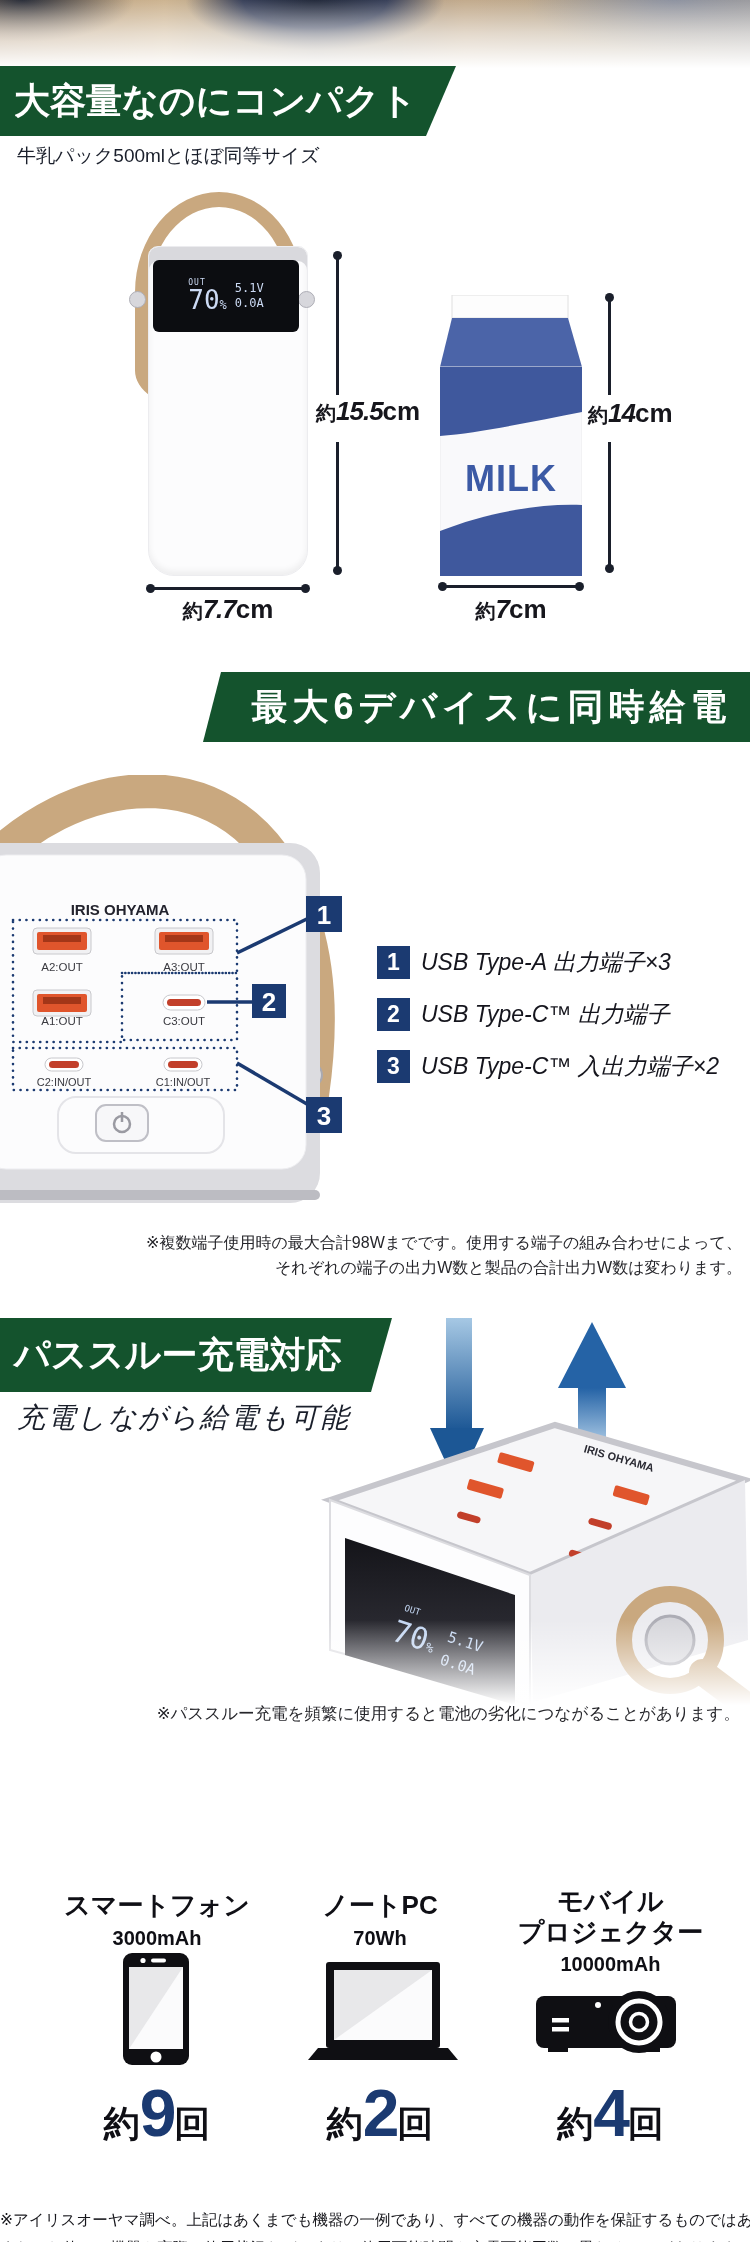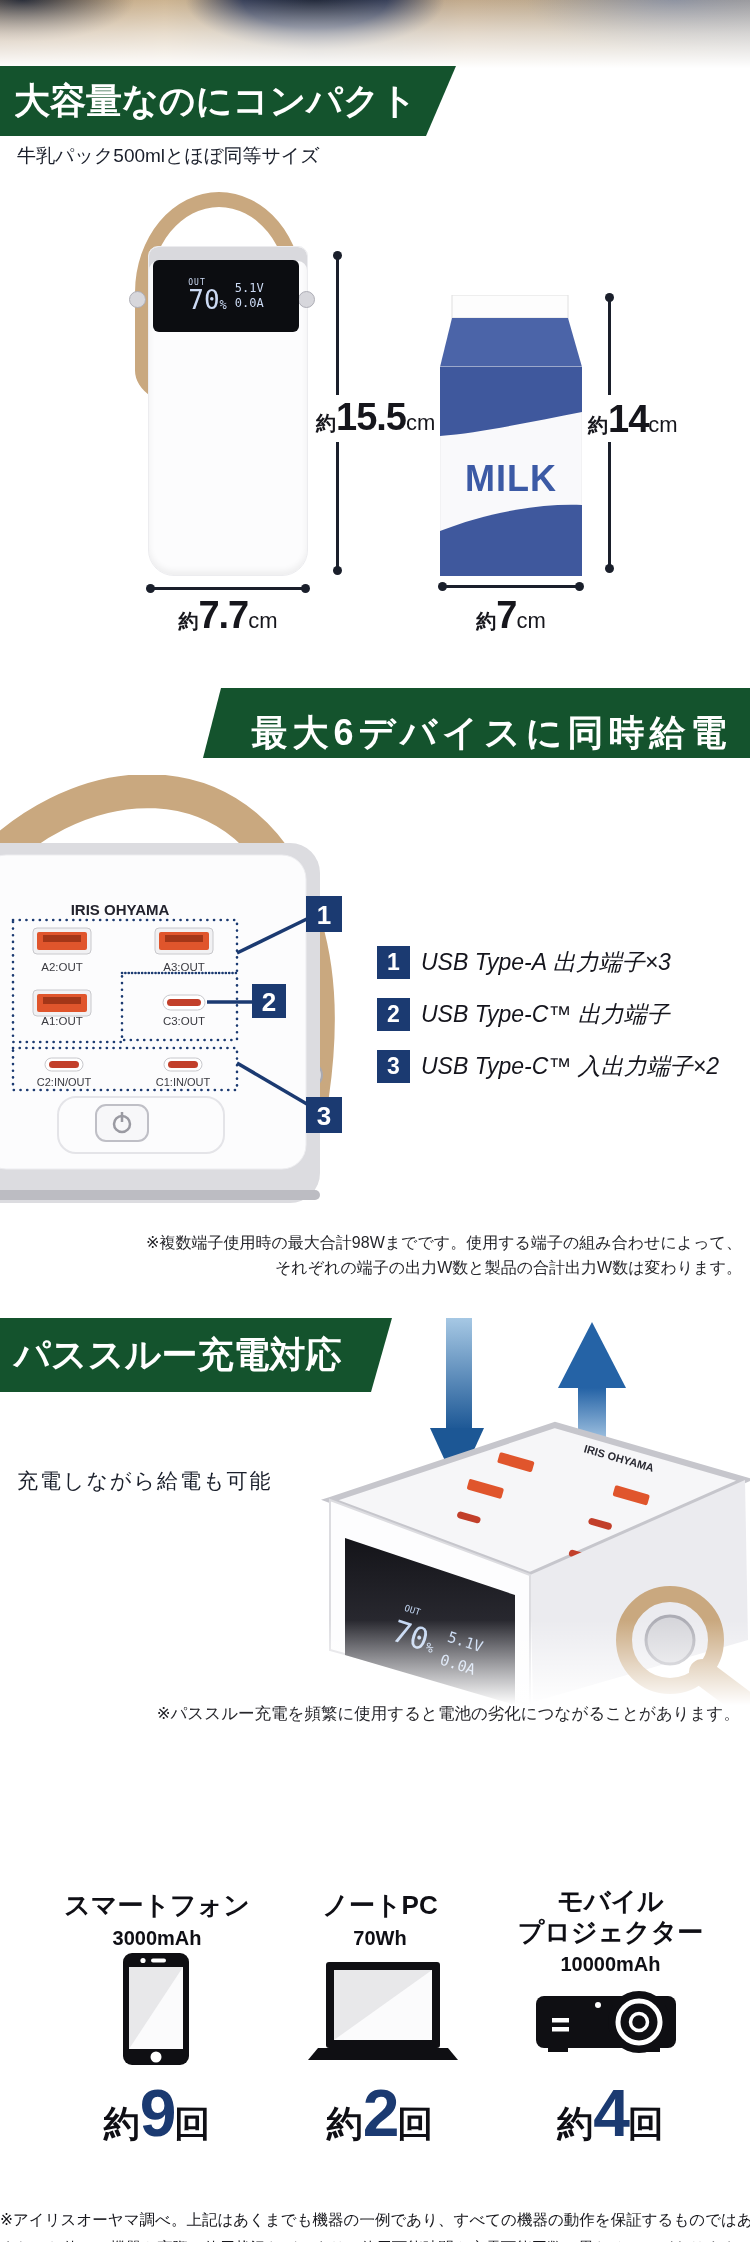--- a/index.html
+++ b/index.html
@@ -13,54 +13,54 @@
       linear-gradient(to bottom, rgba(255,255,255,0) 0%, rgba(255,255,255,.55) 45%, #fff 92%),
       radial-gradient(ellipse 180px 70px at 42% 0%, #242b3c 0%, #39415a 40%, rgba(57,65,90,0) 72%),
       radial-gradient(ellipse 160px 60px at 3% 0%, #2b2f3a 0%, rgba(43,47,58,0) 70%),
       radial-gradient(ellipse 230px 80px at 90% 0%, #8e93a1 0%, rgba(142,147,161,0) 65%),
       linear-gradient(90deg,#b59a7b 0%,#cdb491 22%,#9b9183 42%,#c3ab8d 62%,#b7a78f 82%,#a9a49e 100%);}
 
   
   .banner{background:#14532d;color:#fff;font-weight:bold;display:flex;align-items:center;}
   .banner1{left:0;top:66px;width:456px;height:70px;font-size:36px;padding-left:14px;box-sizing:border-box;
            clip-path:polygon(0 0,100% 0,calc(100% - 30px) 100%,0 100%);}
-  .banner2{left:203px;top:688px;width:547px;height:70px;font-size:36px;letter-spacing:5px;
+  .banner2{left:203px;top:672px;width:547px;height:70px;font-size:36px;letter-spacing:5px;
            justify-content:center;padding-left:30px;box-sizing:border-box;
-           clip-path:polygon(18px 0,100% 0,100% 100%,0 100%);align-items:flex-end;}
+           clip-path:polygon(18px 0,100% 0,100% 100%,0 100%);}
   .banner3{left:0;top:1318px;width:392px;height:74px;font-size:36px;padding-left:14px;box-sizing:border-box;
            clip-path:polygon(0 0,100% 0,calc(100% - 21px) 100%,0 100%);}
   .banner4{left:20px;top:1772px;width:718px;height:72px;font-size:37px;letter-spacing:4px;
            justify-content:center;box-sizing:border-box;
            clip-path:polygon(14px 0,100% 0,calc(100% - 12px) 100%,0 100%);}
 
   .subtitle{font-size:19px;font-weight:500;color:#1a1f2b;}
   .sub1{left:17px;top:143px;}
-  .sub3{left:17px;top:1467px;font-size:21px;letter-spacing:2px;}
+  .sub3{left:17px;top:1399px;font-size:28px;letter-spacing:2px;font-style:italic;}
 
   
   .pb-handle{left:135px;top:192px;width:168px;height:215px;border:15px solid #c9a87f;
              border-radius:92px 92px 60px 60px / 110px 110px 40px 40px;box-sizing:border-box;z-index:1;}
   .pb-body{left:148px;top:246px;width:160px;height:330px;background:#fcfcfd;z-index:2;
            border:1px solid #ececef;border-radius:10px 10px 26px 26px;box-sizing:border-box;
            box-shadow:inset 0 14px 0 #d9d9dd, inset 0 -4px 6px rgba(0,0,0,.06);}
   .pb-pivot{width:15px;height:15px;border-radius:50%;background:#d7d7dc;border:1px solid #aeaeb6;z-index:3;}
   .pb-display{left:153px;top:260px;width:146px;height:72px;background:#0c0d11;border-radius:6px;z-index:4;
               display:flex;align-items:center;justify-content:center;gap:8px;
               font-family:"DejaVu Sans Mono",monospace;color:#ccdaf4;}
   .led-big{font-size:26px;line-height:1;}
   .led-small{font-size:12px;line-height:1.25;}
   .led-tiny{font-size:8px;line-height:1;letter-spacing:1px;}
 
   
   .mline{background:#1a1f2b;}
   .dot{width:9px;height:9px;border-radius:50%;background:#1a1f2b;}
   .mlabel{display:flex;align-items:baseline;background:#fff;white-space:nowrap;color:#16161c;z-index:5;}
   .mlabel .approx{font-size:20px;font-weight:bold;}
-  .mlabel .val{font-size:38px;font-weight:bold;letter-spacing:-1px;}
-  .mlabel .unit{font-size:22px;font-weight:normal;text-align:right;}
+  .mlabel .val{font-size:26px;font-weight:bold;letter-spacing:-1px;font-style:italic;}
+  .mlabel .unit{font-size:26px;font-weight:bold;text-align:right;}
   .mlabel-h{justify-content:center;}
 
   
   .legend-row{left:377px;display:flex;align-items:center;gap:11px;}
   .legend-num{width:33px;height:33px;background:#1b3a71;color:#fff;font-weight:bold;font-size:23px;
               display:flex;align-items:center;justify-content:center;flex:0 0 auto;}
   .legend-label{font-size:23px;color:#15151d;white-space:nowrap;font-style:italic;}
 
   .note{font-size:16px;color:#26262b;line-height:1.55;text-align:right;white-space:nowrap;}
   .note2{right:8px;top:1231px;}

